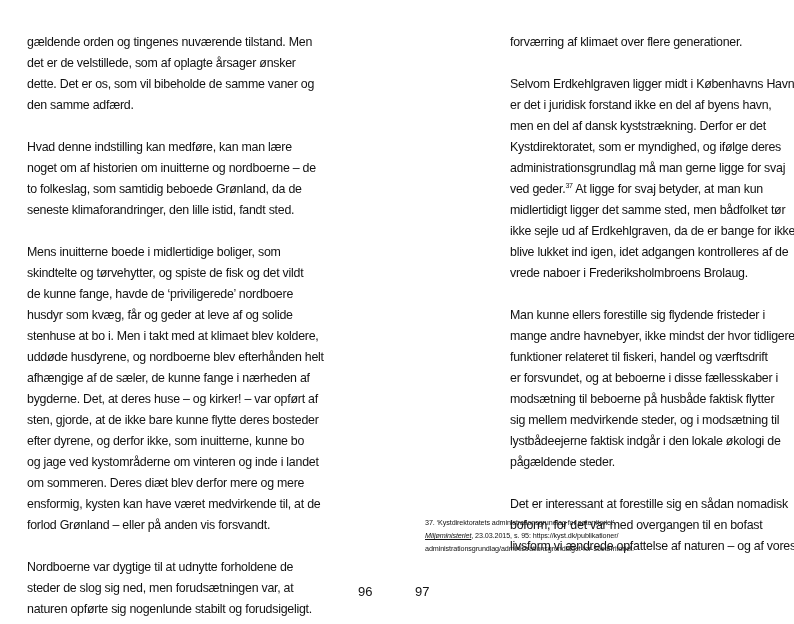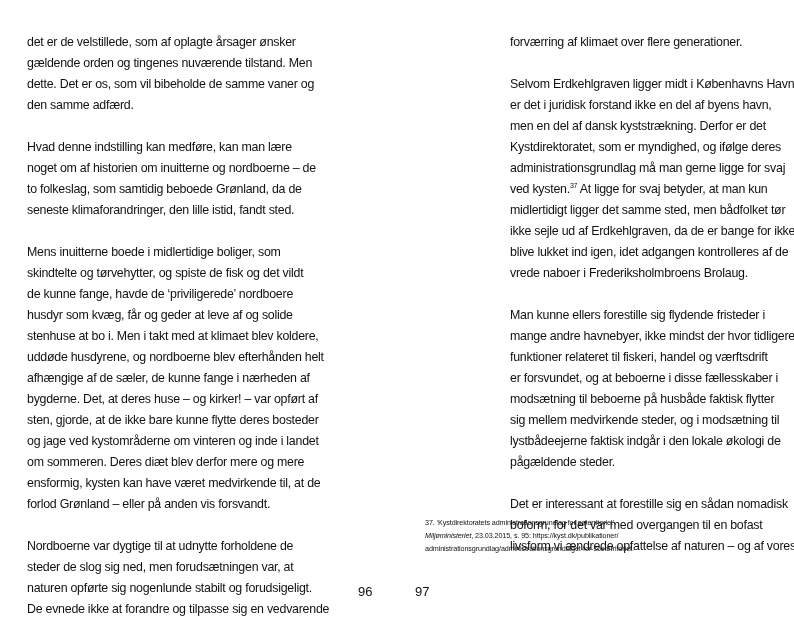--- a/index.html
+++ b/index.html
@@ -10,52 +10,53 @@
   .page-right { left: 397px; width: 397px; }
   .col { position: absolute; font-size: 12.4px; line-height: 21px; letter-spacing: -0.25px;
          font-stretch: condensed; }
   .col-left { left: 27px; top: 32px; width: 272px; }
   .col-right { left: 113px; top: 32px; width: 278px; }
   .para { margin: 0 0 21px 0; white-space: nowrap; }
   .line { display: block; }
   .sup { font-size: 7px; vertical-align: 5px; line-height: 0; }
   .footnote { position: absolute; left: 28px; top: 516px; width: 300px; font-size: 7.2px; line-height: 13px;
               letter-spacing: -0.1px; color: #111; white-space: nowrap; }
-  .footnote .it { font-style: italic; }
+  .footnote .it { font-style: italic; text-decoration: underline; }
   .pnum { position: absolute; top: 584px; font-size: 13px; color: #111; }
   .pnum-left { left: 358px; }
   .pnum-right { left: 18px; }
 </style>
 </head>
 <body>
 
 <div class="page page-left">
   <div class="col col-left">
     <p class="para">
+        <span class="line">gældende orden og tingenes nuværende tilstand. Men</span>
         <span class="line">det er de velstillede, som af oplagte årsager ønsker</span>
-        <span class="line">gældende orden og tingenes nuværende tilstand. Men</span>
         <span class="line">dette. Det er os, som vil bibeholde de samme vaner og</span>
         <span class="line">den samme adfærd.</span>
       </p>
     <p class="para">
         <span class="line">Hvad denne indstilling kan medføre, kan man lære</span>
         <span class="line">noget om af historien om inuitterne og nordboerne – de</span>
         <span class="line">to folkeslag, som samtidig beboede Grønland, da de</span>
         <span class="line">seneste klimaforandringer, den lille istid, fandt sted.</span>
       </p>
     <p class="para">
         <span class="line">Mens inuitterne boede i midlertidige boliger, som</span>
         <span class="line">skindtelte og tørvehytter, og spiste de fisk og det vildt</span>
         <span class="line">de kunne fange, havde de ‘priviligerede’ nordboere</span>
         <span class="line">husdyr som kvæg, får og geder at leve af og solide</span>
         <span class="line">stenhuse at bo i. Men i takt med at klimaet blev koldere,</span>
         <span class="line">uddøde husdyrene, og nordboerne blev efterhånden helt</span>
         <span class="line">afhængige af de sæler, de kunne fange i nærheden af</span>
         <span class="line">bygderne. Det, at deres huse – og kirker! – var opført af</span>
         <span class="line">sten, gjorde, at de ikke bare kunne flytte deres bosteder</span>
+        <span class="line">efter dyrene, og derfor ikke, som inuitterne, kunne bo</span>
         <span class="line">og jage ved kystområderne om vinteren og inde i landet</span>
         <span class="line">om sommeren. Deres diæt blev derfor mere og mere</span>
         <span class="line">ensformig, kysten kan have været medvirkende til, at de</span>
         <span class="line">forlod Grønland – eller på anden vis forsvandt.</span>
       </p>
     <p class="para">
         <span class="line">Nordboerne var dygtige til at udnytte forholdene de</span>
         <span class="line">steder de slog sig ned, men forudsætningen var, at</span>
         <span class="line">naturen opførte sig nogenlunde stabilt og forudsigeligt.</span>
         <span class="line">De evnede ikke at forandre og tilpasse sig en vedvarende</span>
@@ -64,21 +65,21 @@
   <div class="pnum pnum-left">96</div>
 </div>
 
 <div class="page page-right">
   <div class="col col-right">
     <p class="para">
         <span class="line">forværring af klimaet over flere generationer.</span>
       </p>
     <p class="para">
       <span><span class="line">Selvom Erdkehlgraven ligger midt i Københavns Havn,</span><span class="line">er det i juridisk forstand ikke en del af byens havn,</span><span class="line">men en del af dansk kyststrækning. Derfor er det</span><span class="line">Kystdirektoratet, som er myndighed, og ifølge deres</span><span class="line">administrationsgrundlag må man gerne ligge for svaj</span></span>
-      <span class="line"><span>ved kysten.</span><sup class="sup">37</sup> <span>At ligge for svaj betyder, at man kun</span></span>
+      <span class="line"><span>ved geder.</span><sup class="sup">37</sup> <span>At ligge for svaj betyder, at man kun</span></span>
       <span><span class="line">midlertidigt ligger det samme sted, men bådfolket tør</span><span class="line">ikke sejle ud af Erdkehlgraven, da de er bange for ikke at</span><span class="line">blive lukket ind igen, idet adgangen kontrolleres af de</span><span class="line">vrede naboer i Frederiksholmbroens Brolaug.</span></span>
     </p>
     <p class="para">
         <span class="line">Man kunne ellers forestille sig flydende fristeder i</span>
         <span class="line">mange andre havnebyer, ikke mindst der hvor tidligere</span>
         <span class="line">funktioner relateret til fiskeri, handel og værftsdrift</span>
         <span class="line">er forsvundet, og at beboerne i disse fællesskaber i</span>
         <span class="line">modsætning til beboerne på husbåde faktisk flytter</span>
         <span class="line">sig mellem medvirkende steder, og i modsætning til</span>
         <span class="line">lystbådeejerne faktisk indgår i den lokale økologi de</span>

